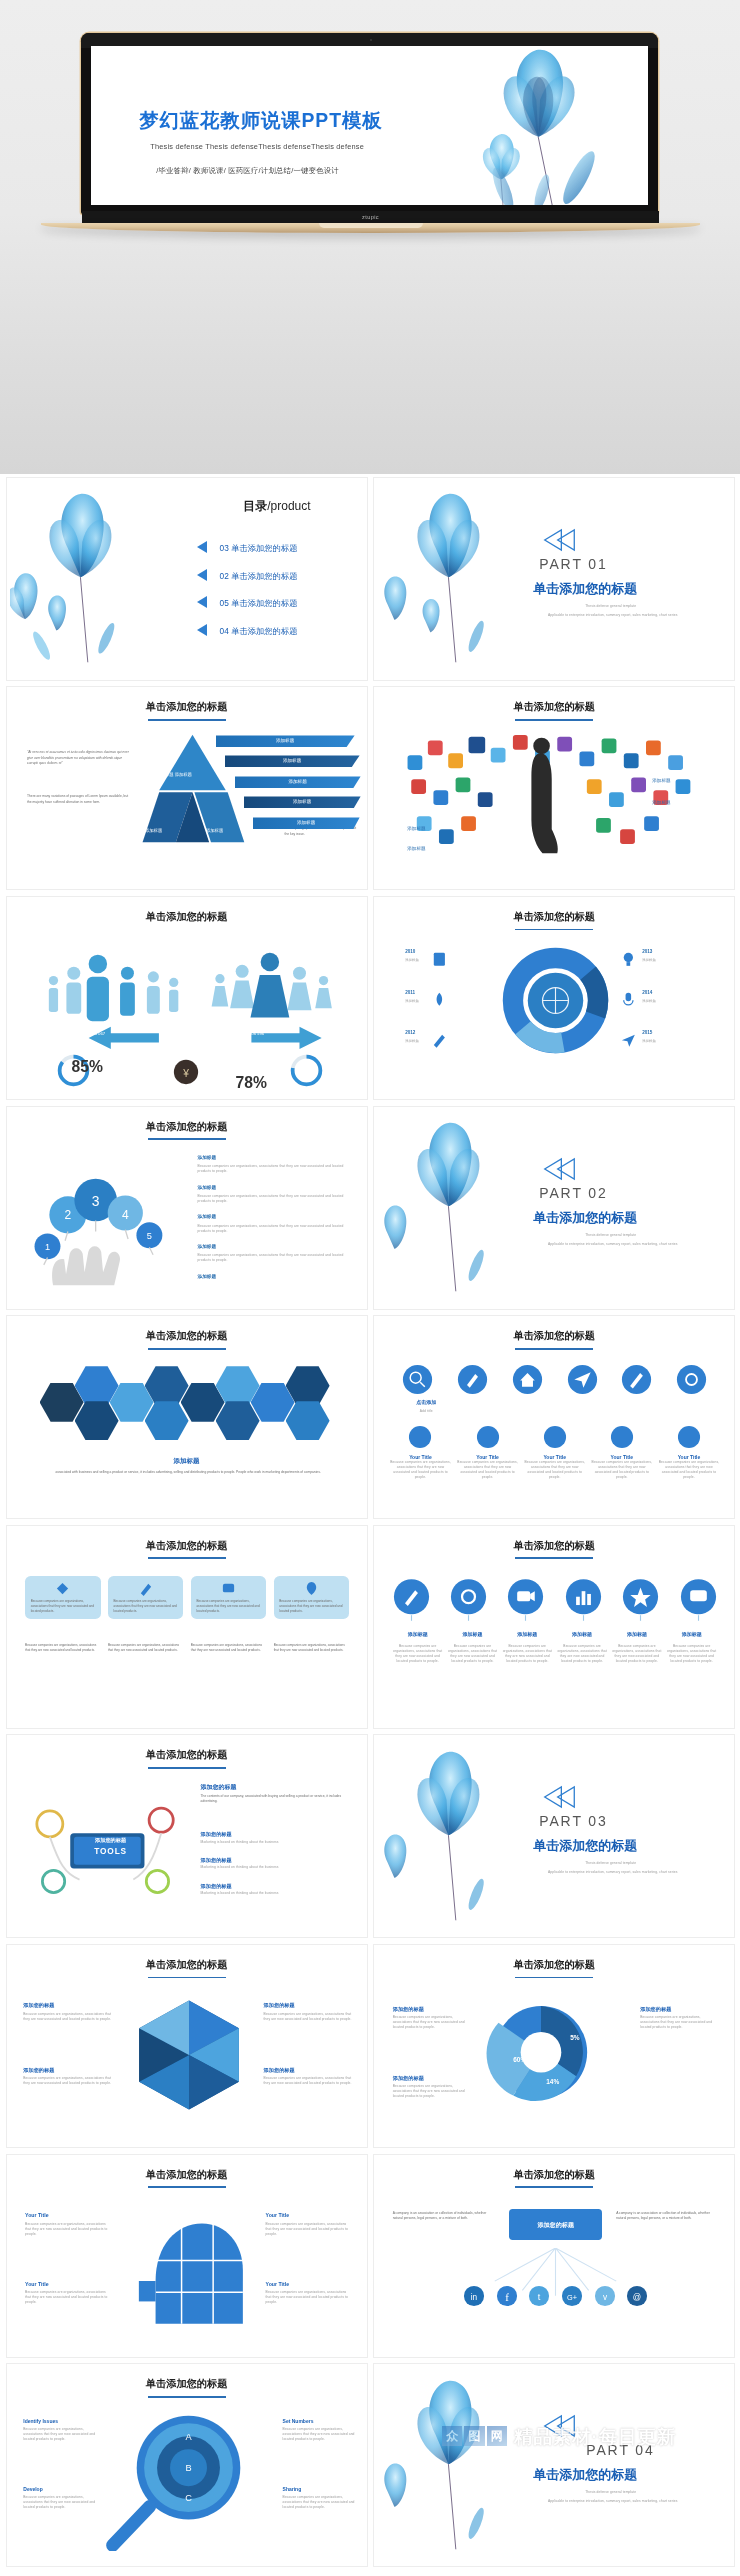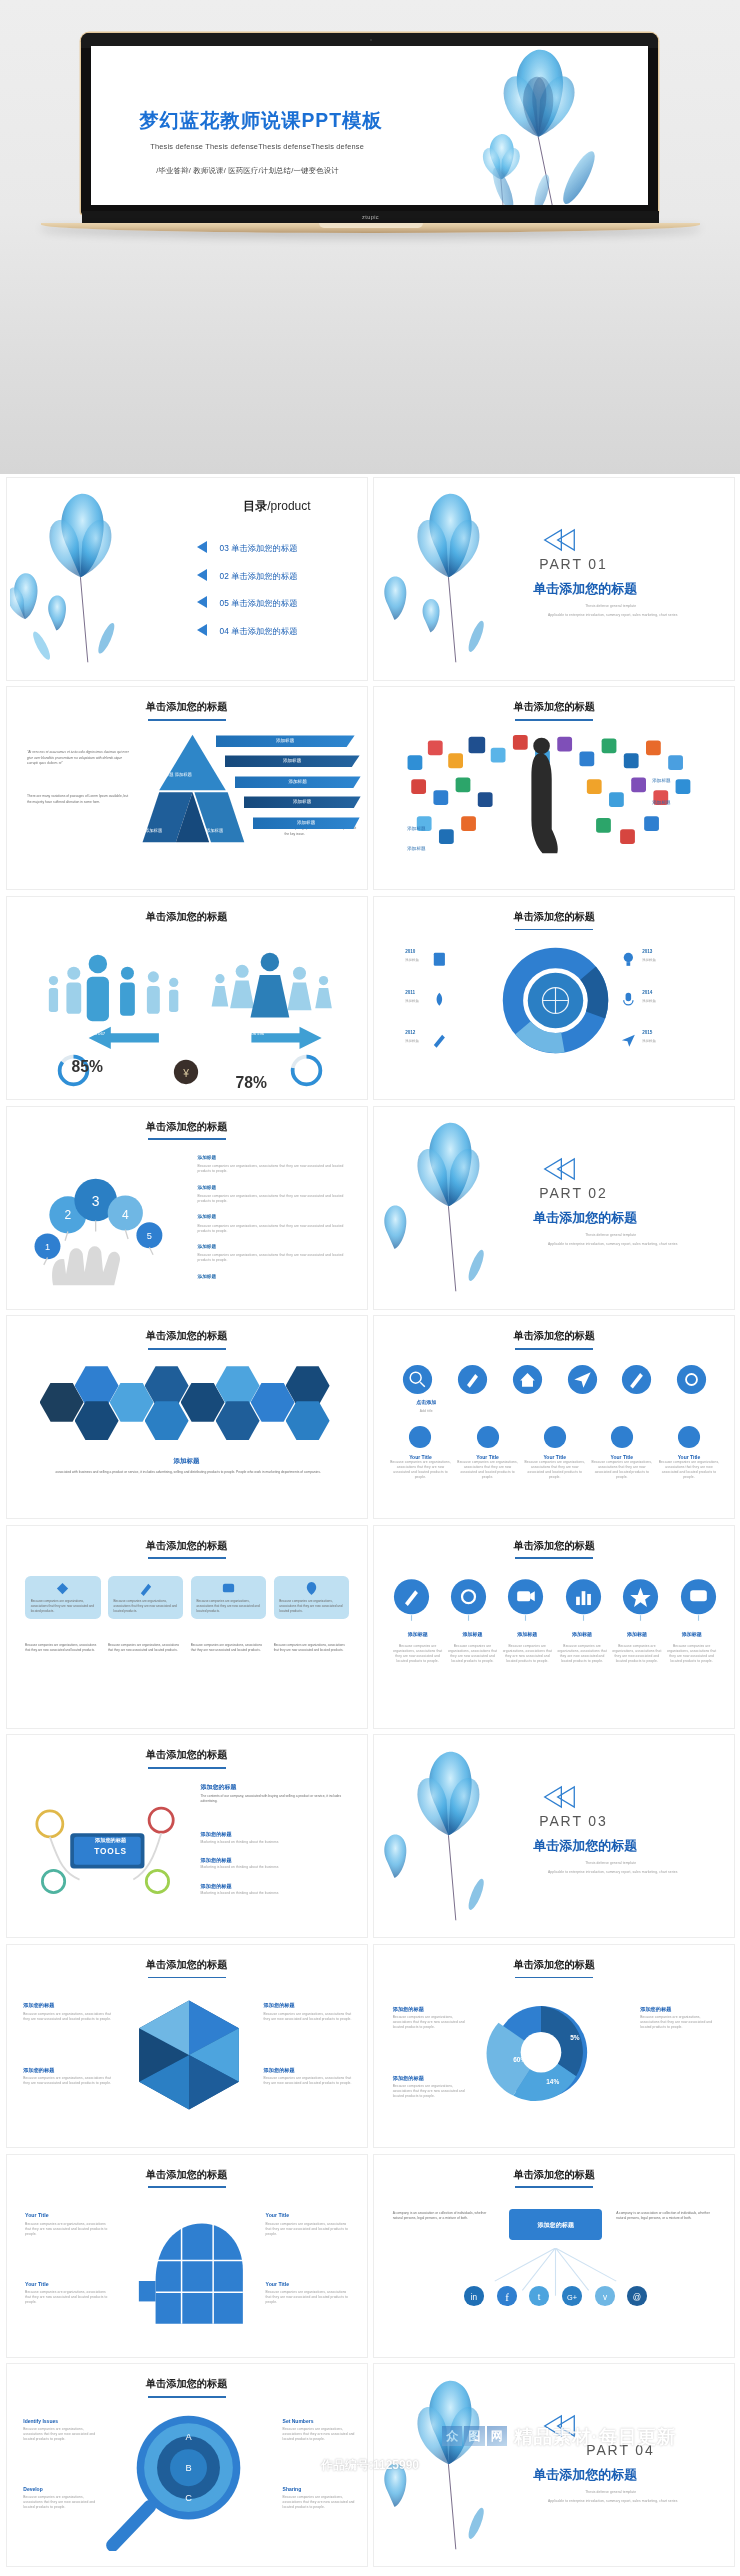--- a/index.html
+++ b/index.html
@@ -933,15 +933,14 @@
 
 </div>
 
 <div class="wm">
   <div class="wm-logo">
     <span>众</span>
     <span>图</span>
     <span>网</span>
   </div>
   <div class="wm-line1">精品素材·每日更新</div>
-  <div class="wm-line2">作品编号:1125990</div>
 </div>
 
 
 </body></html>

